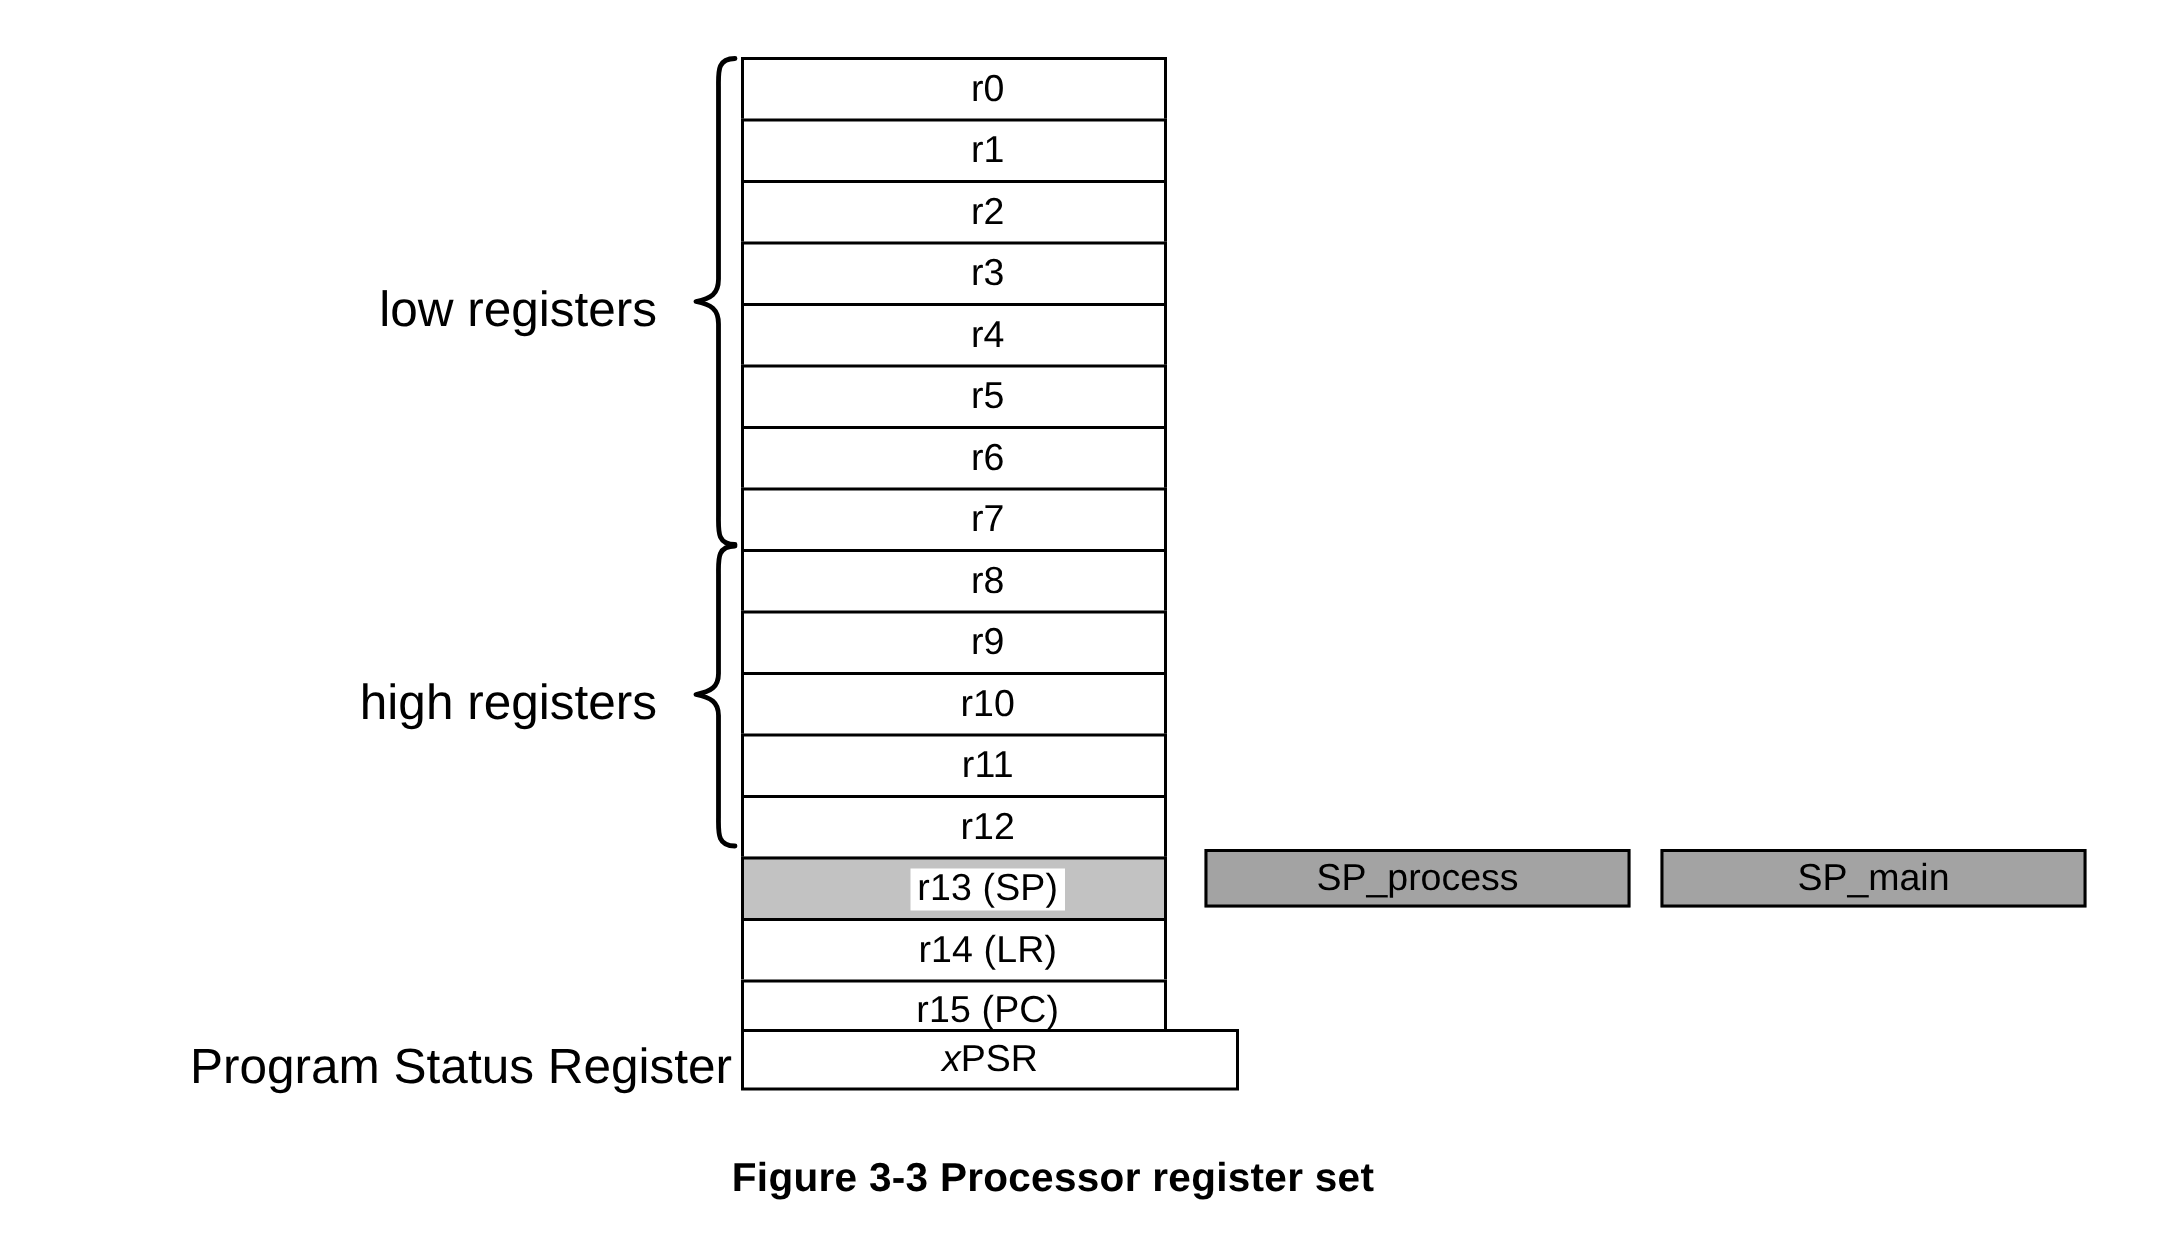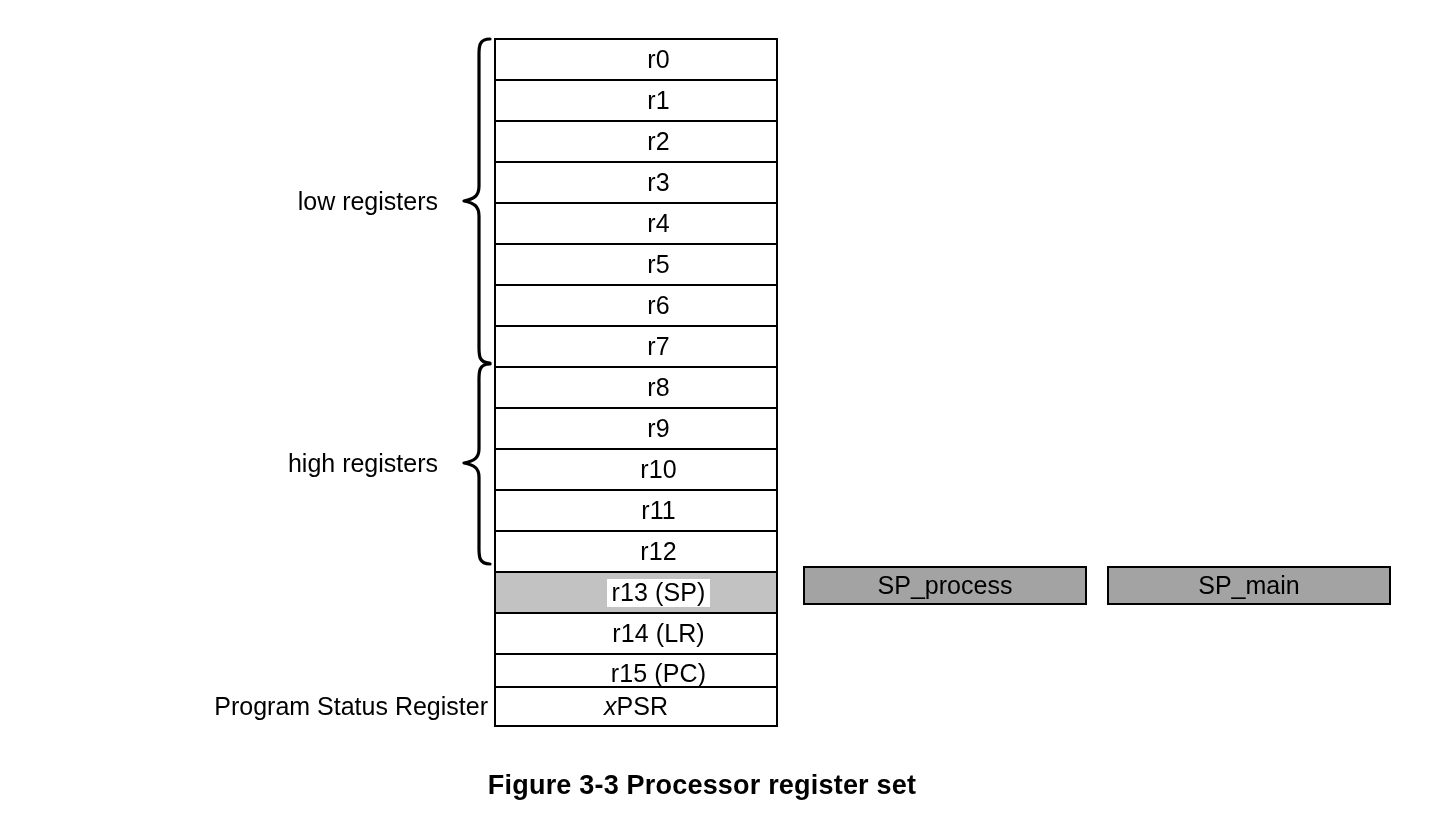--- a/index.html
+++ b/index.html
@@ -64,36 +64,36 @@
   }
   .cell-label .italic-x {
     font-style: italic;
   }
 
   
   .psr-box {
     position: absolute;
     left: 494px;
     top: 686px;
-    width: 284px;
+    width: 332px;
     height: 41px;
     box-sizing: border-box;
     border: 2px solid #000000;
     background: #ffffff;
     display: flex;
     align-items: center;
     justify-content: center;
     font-size: 25px;
     line-height: 1;
   }
 
   
   .side-label {
     position: absolute;
-    font-size: 25px;
+    font-size: 33px;
     line-height: 1;
     white-space: nowrap;
     text-align: right;
   }
   #label-low-registers  { right: 1006px; top: 189px; }
   #label-high-registers { right: 1006px; top: 451px; }
   #label-psr            { right: 956px;  top: 694px; }
 
   
   .brace {

